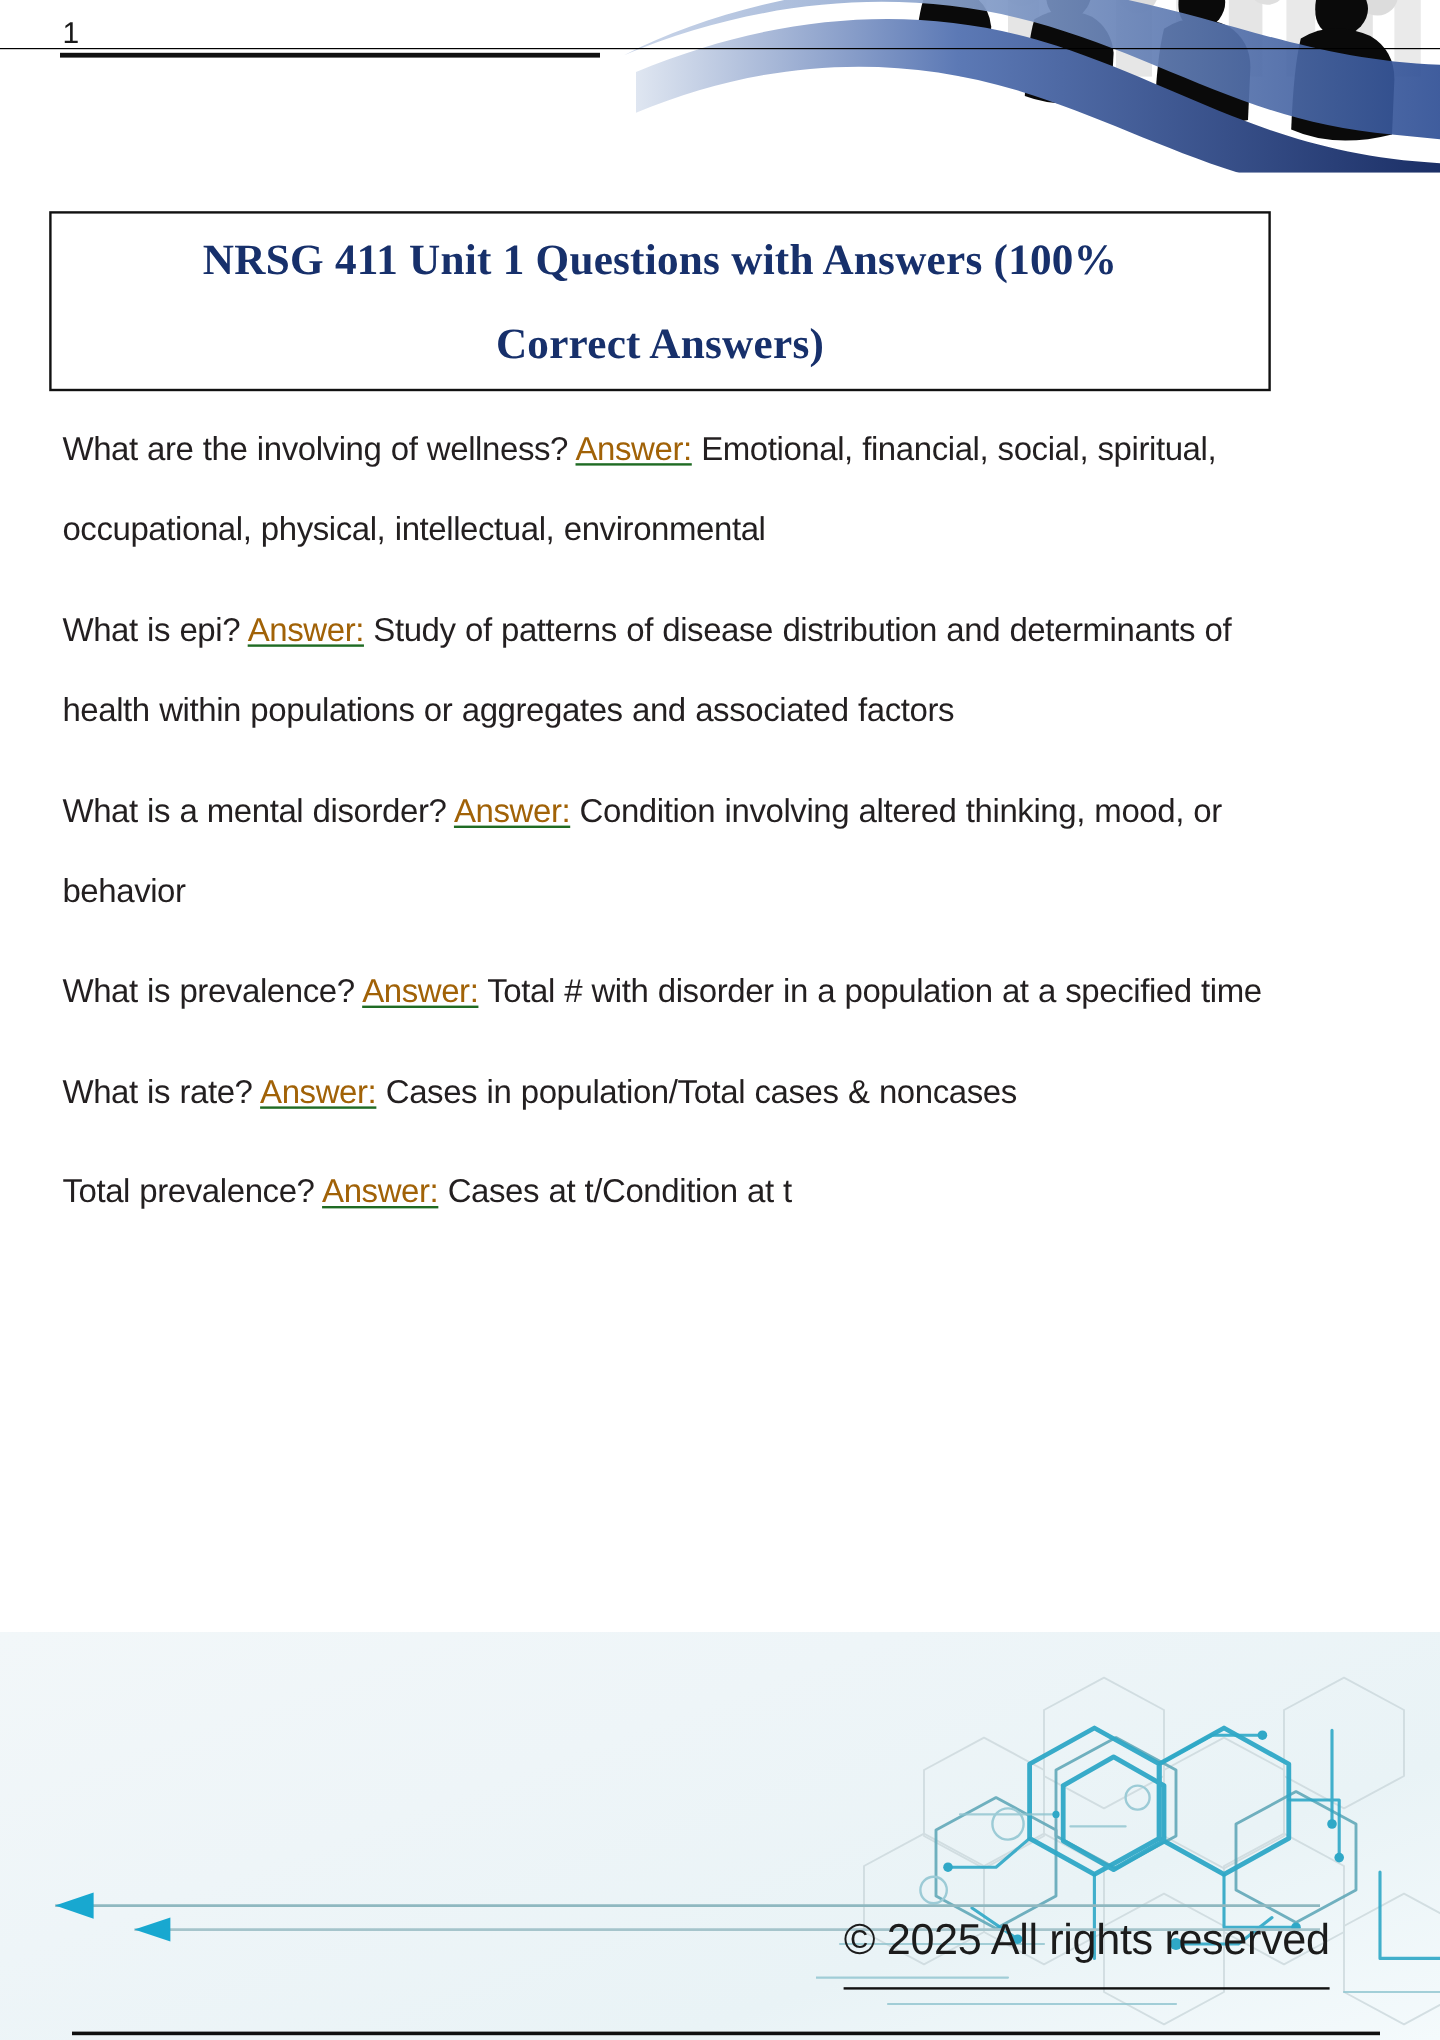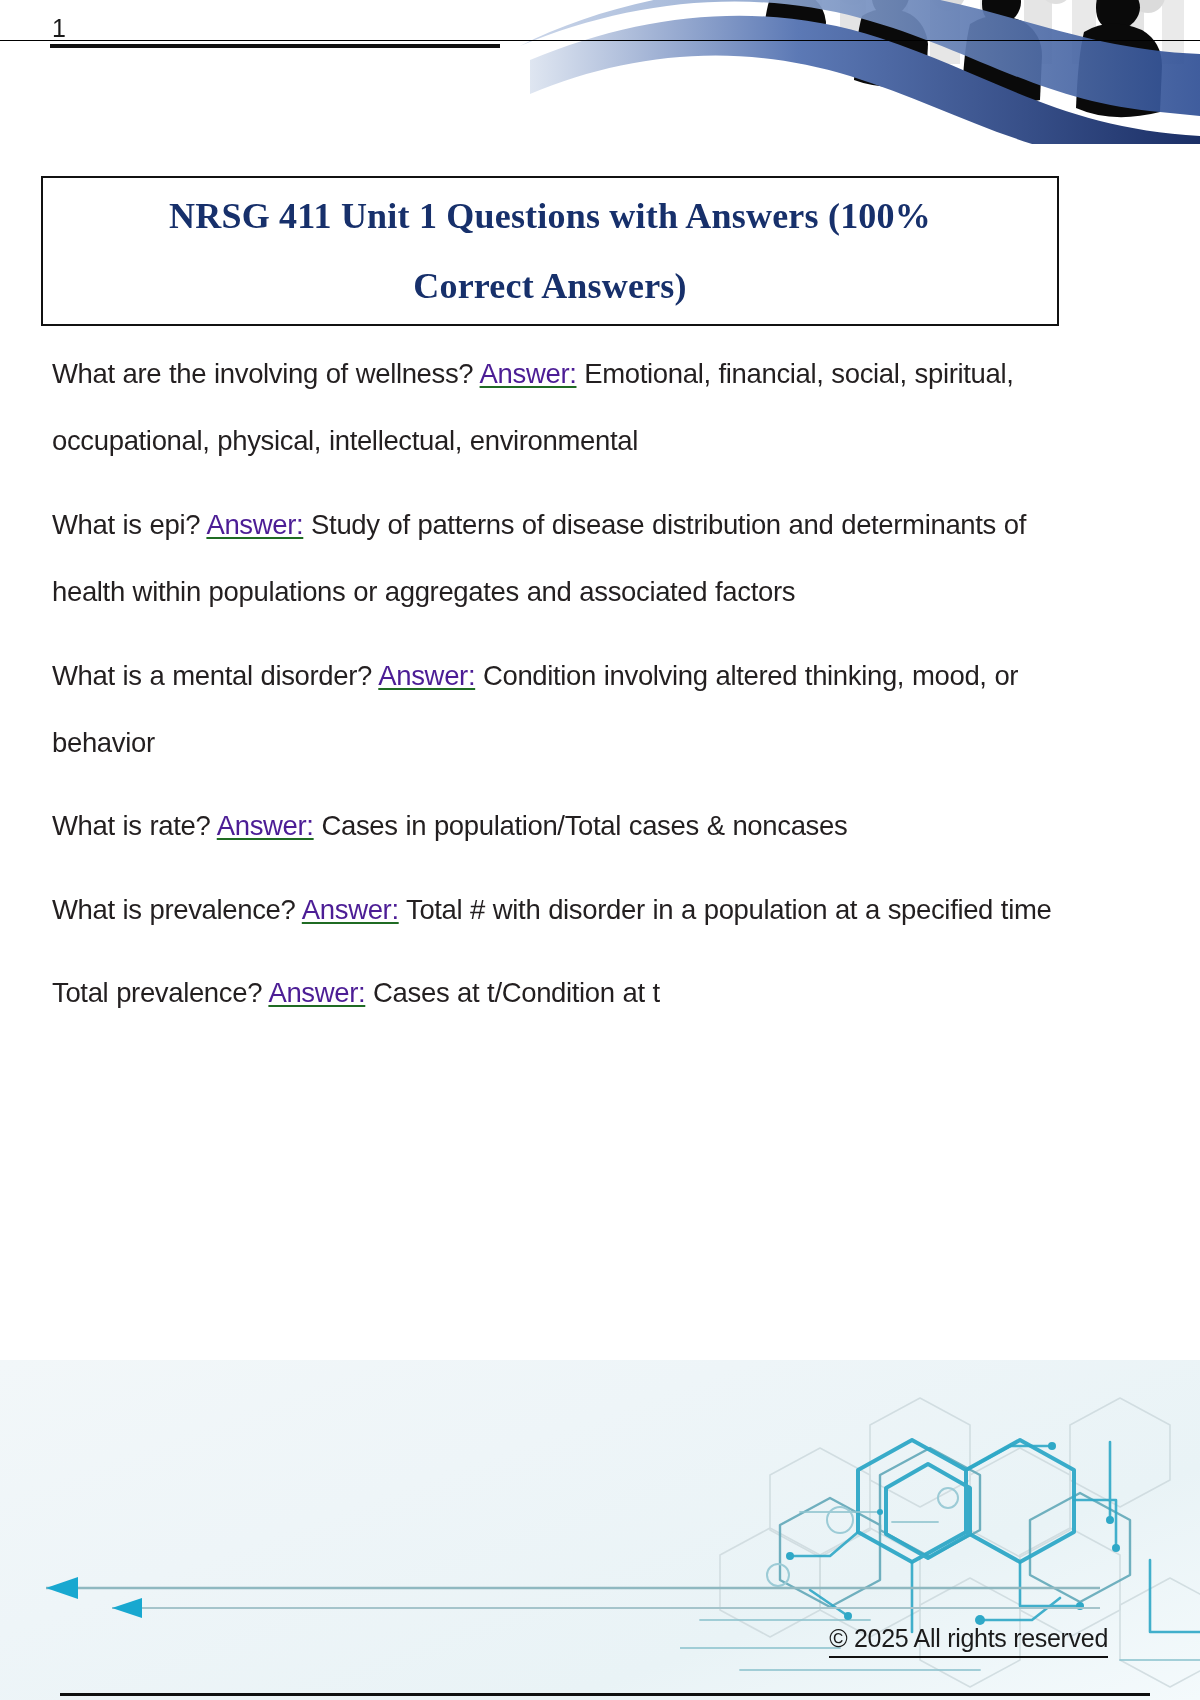--- a/index.html
+++ b/index.html
@@ -86,21 +86,21 @@
   .qa-block {
     font-family: "Liberation Sans", sans-serif;
     font-size: 27.5px;
     line-height: 2.45;
     color: #231f20;
     margin: 0 0 16px 0;
     letter-spacing: -0.35px;
     word-spacing: 0.5px;
   }
   .answer-tag {
-    color: #4c1d95;
+    color: #a16207;
     text-decoration: underline;
     text-decoration-color: #1f6b23;
     text-underline-offset: 3px;
     text-decoration-thickness: 2px;
   }
 
   
   .footer-band {
     position: absolute;
     left: 0; bottom: 0;
@@ -119,25 +119,25 @@
   .footer-arrows {
     position: absolute;
     left: 0; bottom: 70px;
     width: 1100px;
     height: 60px;
   }
   .copyright {
     position: absolute;
     right: 92px; bottom: 42px;
     font-family: "Liberation Sans", sans-serif;
-    font-size: 25px;
+    font-size: 36px;
     color: #1b1b1b;
     letter-spacing: -0.3px;
     border-bottom: 2px solid #111111;
-    padding-bottom: 3px;
+    padding-bottom: 20px;
     line-height: 1.15;
     white-space: nowrap;
   }
   .footer-bottom-rule {
     position: absolute;
     left: 60px; bottom: 4px;
     width: 1090px;
     height: 3px;
     background: #0f0f0f;
   }
@@ -226,29 +226,29 @@
       <span>Study of patterns of disease distribution and determinants of health within populations or aggregates and associated factors</span>
     </p>
 
     <p class="qa-block">
       <span>What is a mental disorder?</span>
       <span class="answer-tag">Answer:</span>
       <span>Condition involving altered thinking, mood, or behavior</span>
     </p>
 
     <p class="qa-block">
+      <span>What is prevalence?</span>
+      <span class="answer-tag">Answer:</span>
+      <span>Total # with disorder in a population at a specified time</span>
+    </p>
+
+    <p class="qa-block">
       <span>What is rate?</span>
       <span class="answer-tag">Answer:</span>
       <span>Cases in population/Total cases &amp; noncases</span>
-    </p>
-
-    <p class="qa-block">
-      <span>What is prevalence?</span>
-      <span class="answer-tag">Answer:</span>
-      <span>Total # with disorder in a population at a specified time</span>
     </p>
 
     <p class="qa-block">
       <span>Total prevalence?</span>
       <span class="answer-tag">Answer:</span>
       <span>Cases at t/Condition at t</span>
     </p>
 
   </div>
 

